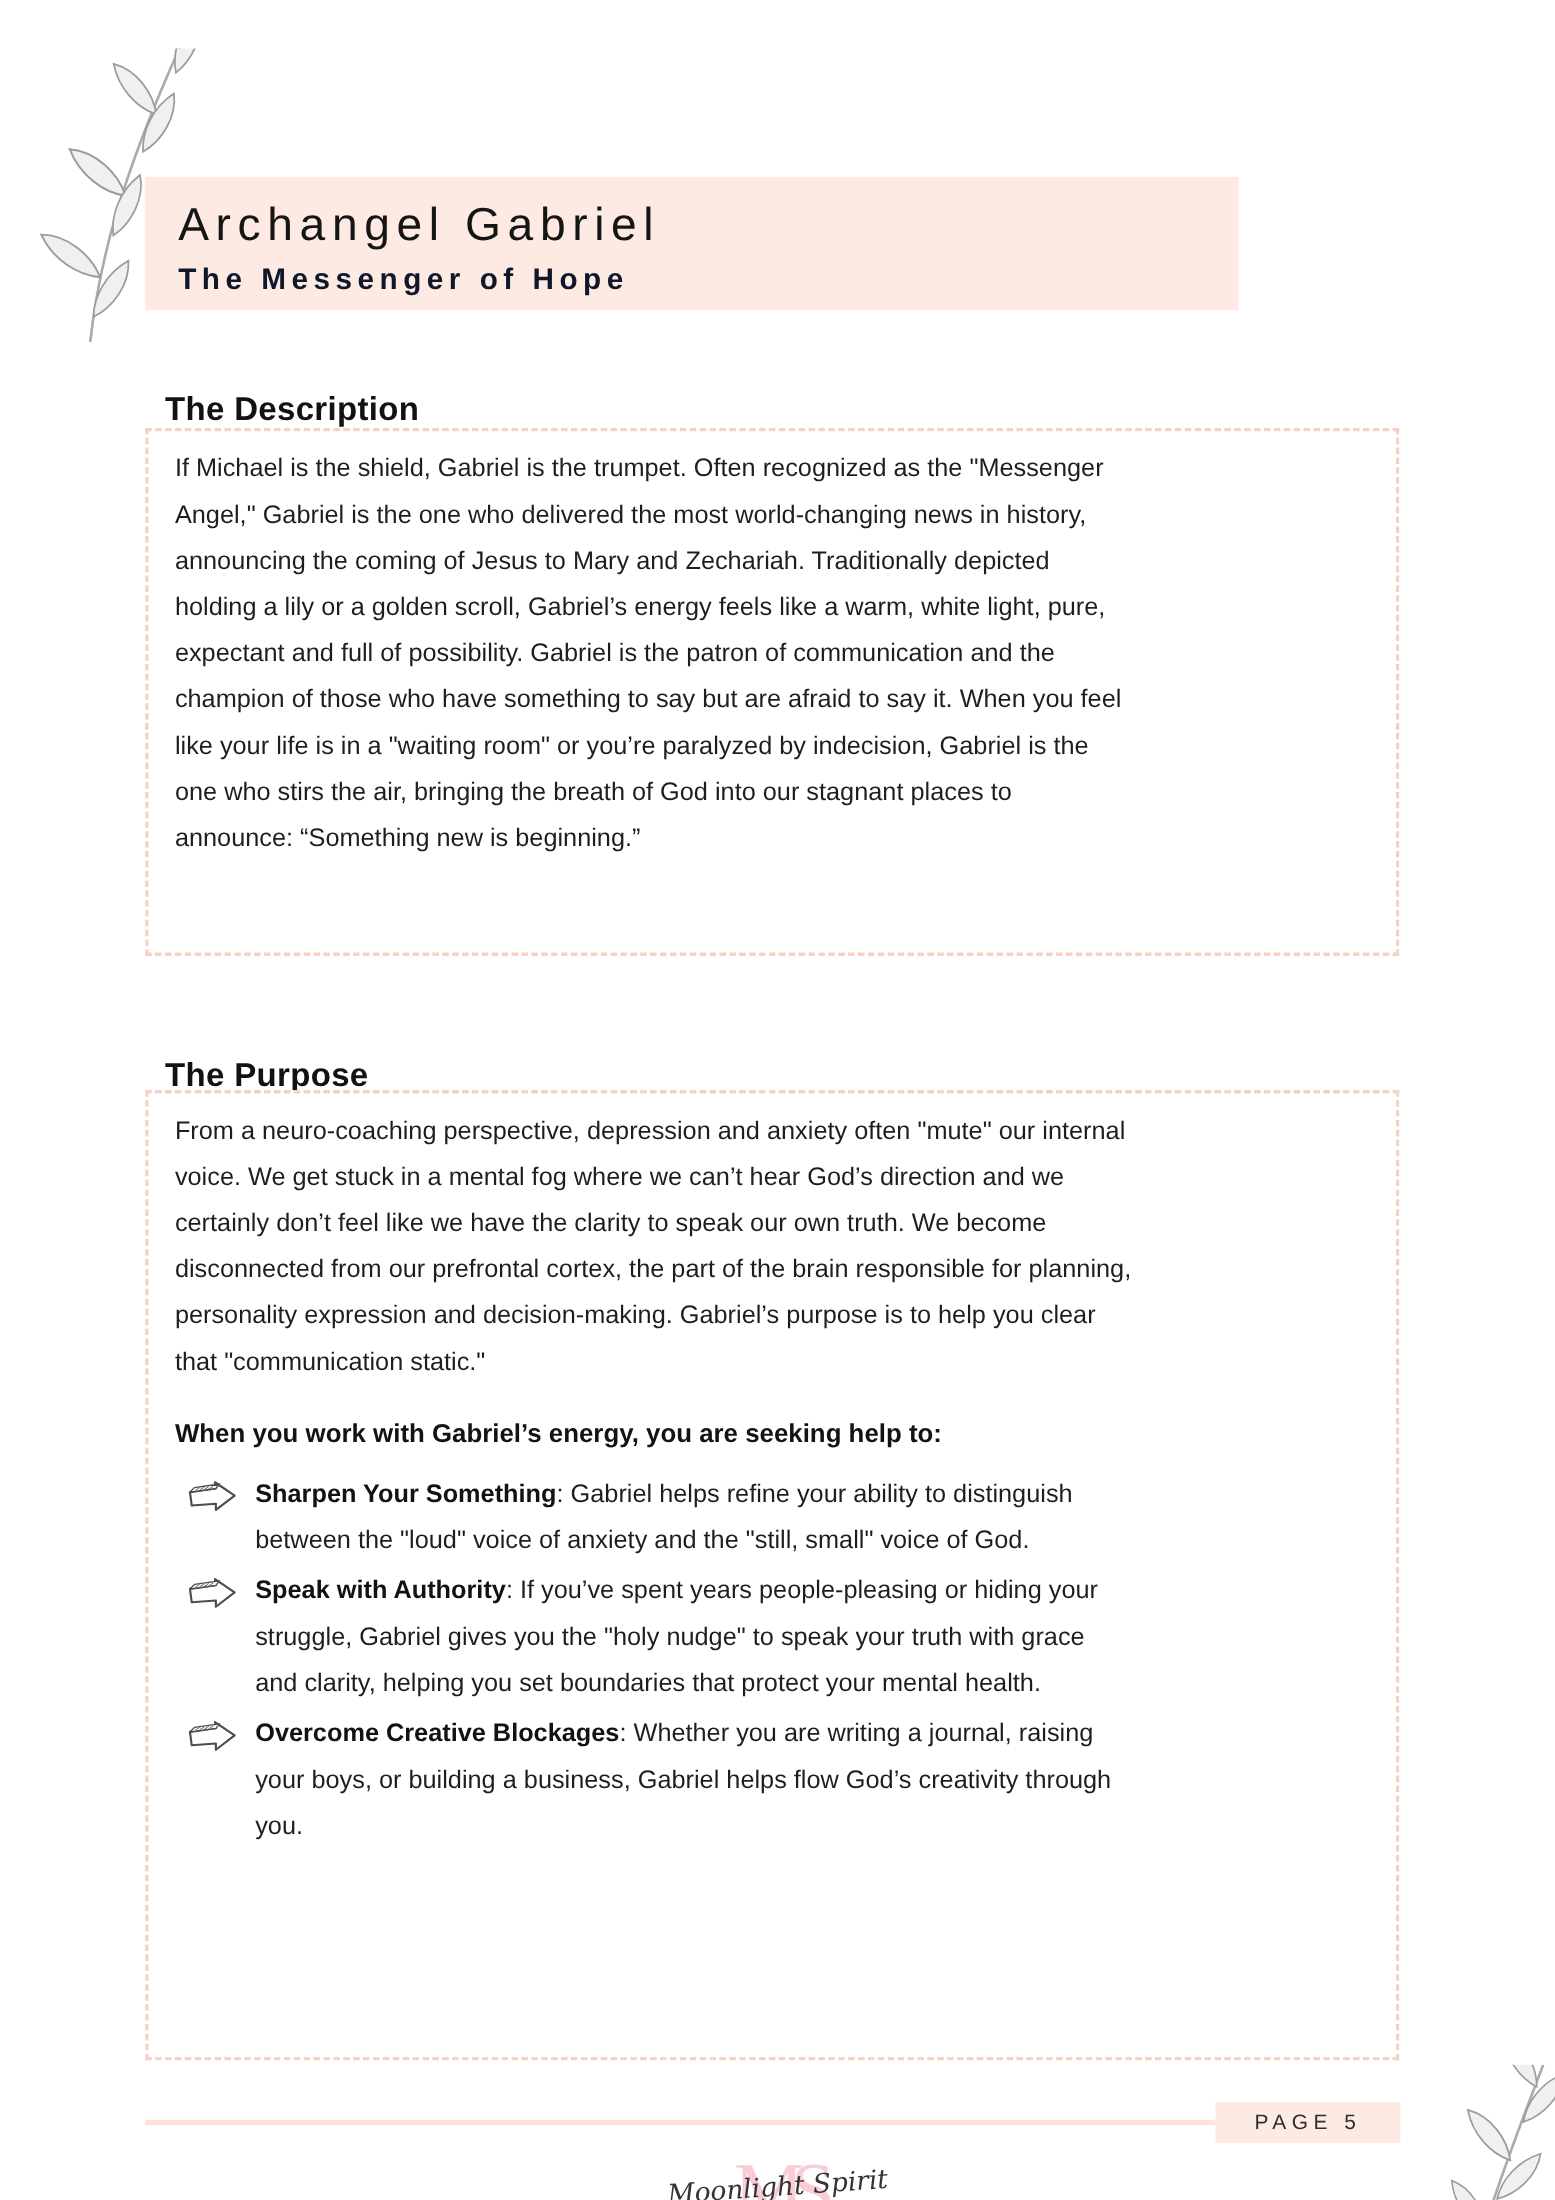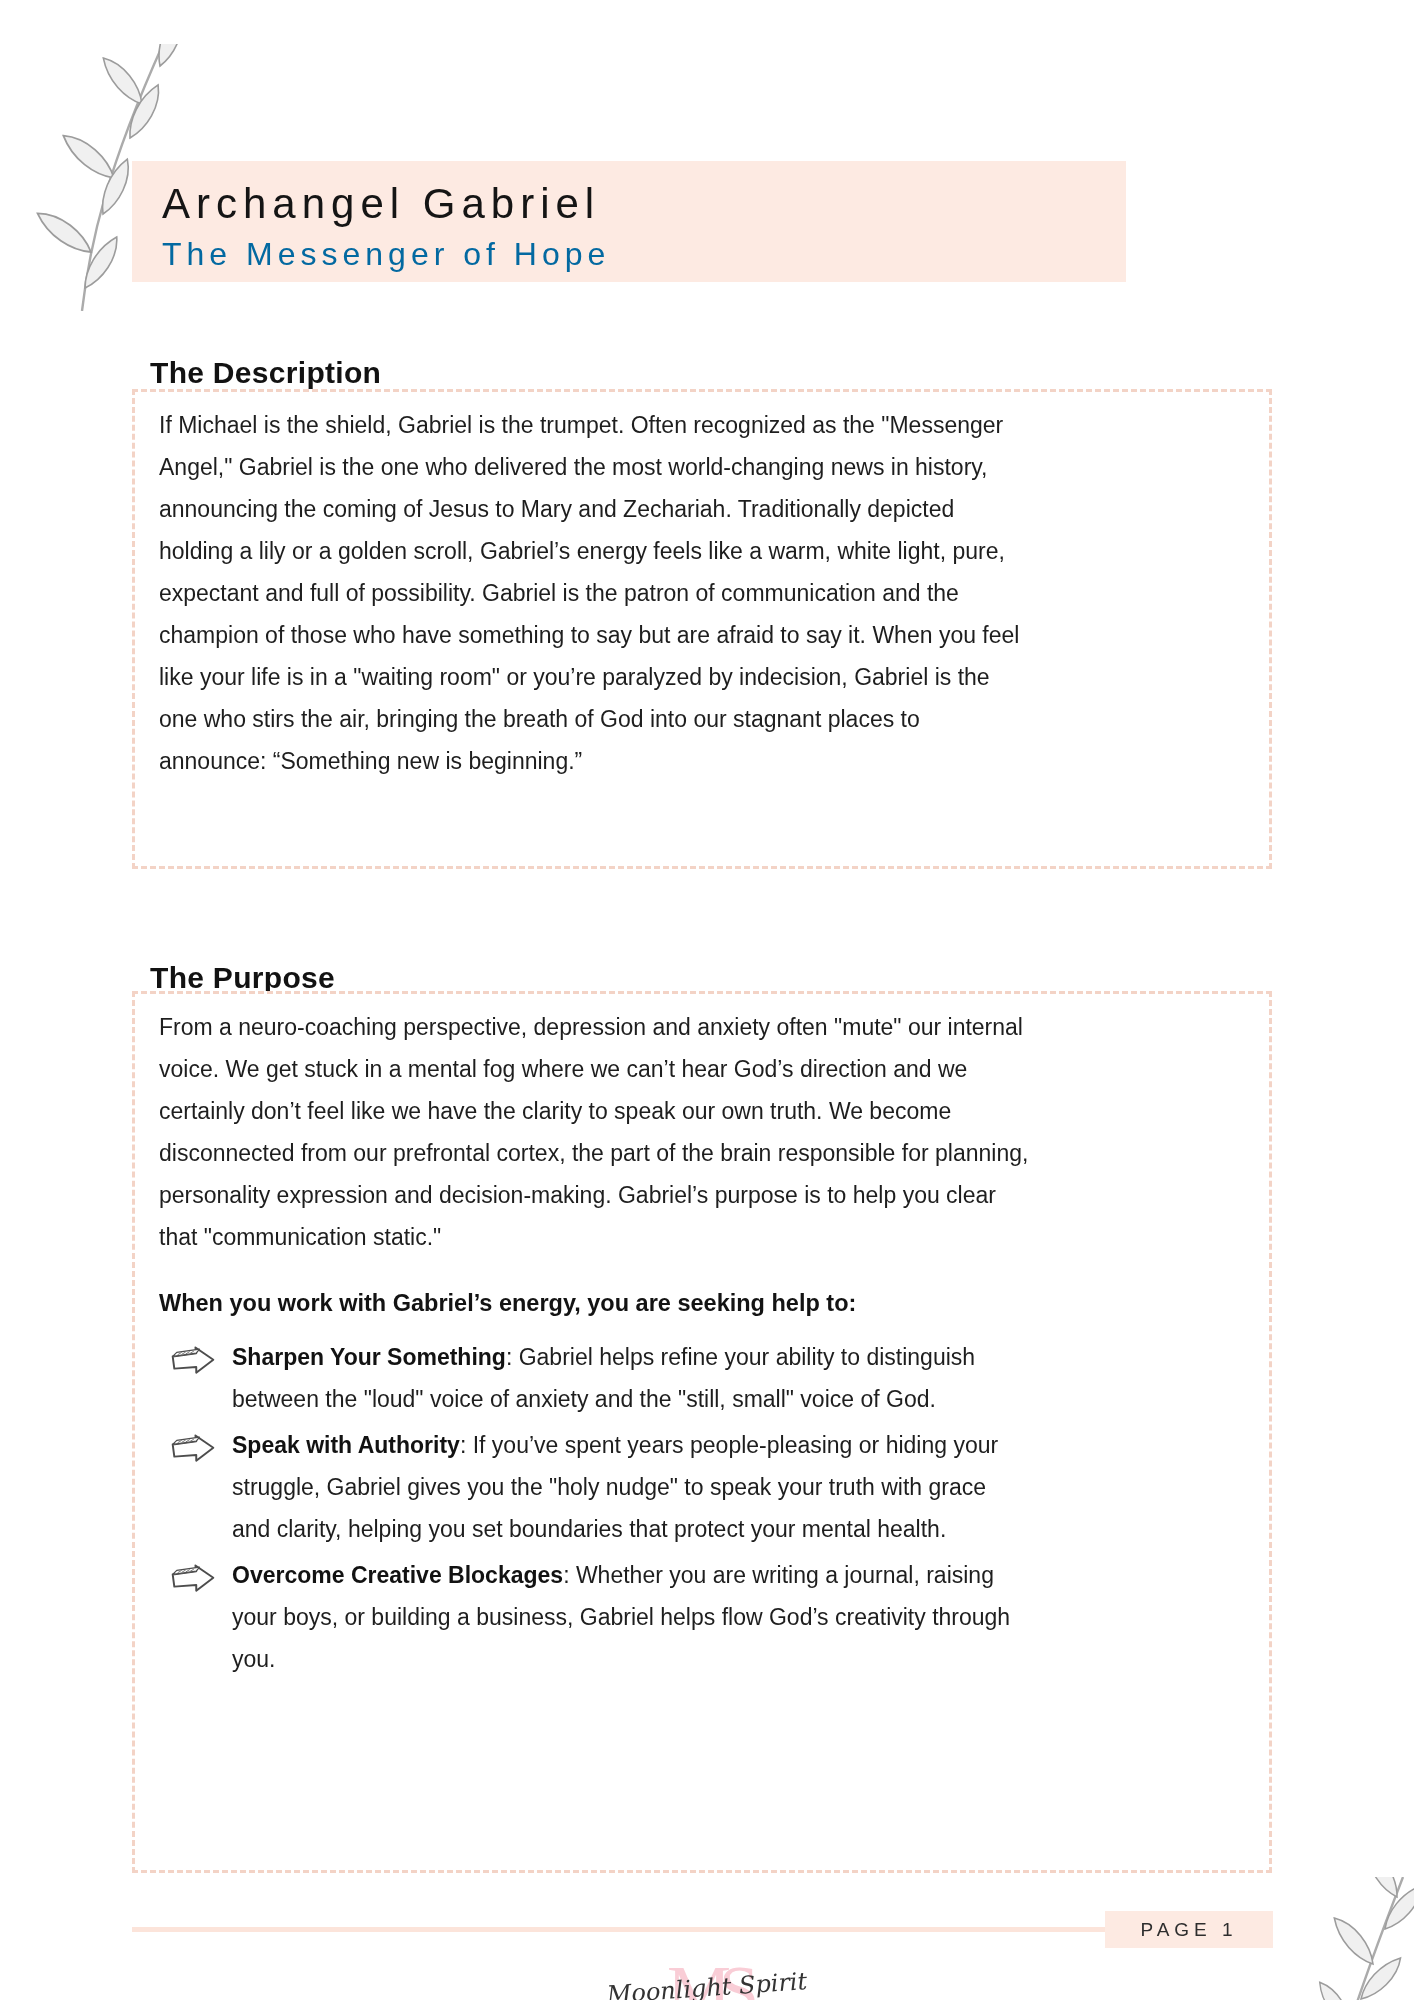--- a/index.html
+++ b/index.html
@@ -10,21 +10,21 @@
   
   .leaf-topleft{position:absolute;left:-10px;top:-8px;width:205px;height:275px;}
   .leaf-bottomright{position:absolute;left:1283px;top:1833px;width:140px;height:175px;}
 
   
   .band{
     position:absolute;left:132px;top:117px;width:994px;height:121px;background:#fdeae2;
     box-sizing:border-box;padding:10px 0 0 30px;display:flex;flex-direction:column;justify-content:center;
   }
   .band-title{font-size:42px;letter-spacing:6px;color:#151515;line-height:54px;font-weight:400;}
-  .band-subtitle{font-size:32px;letter-spacing:5px;color:#0369a1;line-height:46px;font-weight:400;}
+  .band-subtitle{font-size:27px;letter-spacing:5px;color:#0f172a;line-height:46px;font-weight:700;}
 
   .section-heading{
     position:absolute;left:150px;font-size:30px;font-weight:700;color:#121212;letter-spacing:0.3px;
   }
   #desc-heading{top:287px;}
   #purpose-heading{top:892px;}
 
   .dashed-box{
     position:absolute;left:132px;width:1140px;box-sizing:border-box;
     border:3px dashed #f3d3c6;background:#ffffff;padding:12px 24px 14px 24px;
@@ -119,21 +119,21 @@
         <path d="M7,17 L36,13 L35,6 L57,21 L36,37 L36,30 L9,32 Z" fill="#ffffff" stroke="#4d4d4d" stroke-width="2.4" stroke-linejoin="round"></path>
         <path d="M7,17 L36,13 L40,8 L12,12 Z" fill="#ffffff" stroke="#4d4d4d" stroke-width="1.5" stroke-linejoin="round"></path>
         <path d="M13,15 l5,-3 M18,14.5 l5,-3 M23,14 l5,-3 M28,13.5 l5,-3" stroke="#6a6a6a" stroke-width="1.1" fill="none"></path>
       </svg>
       <div class="bullet-text"><span class="bullet-title">Overcome Creative Blockages</span><span>: Whether you are writing a journal, raising your boys, or building a business, Gabriel helps flow God’s creativity through you.</span></div>
     </div>
   </section>
 
   <div class="footer-line"></div>
   <div class="page-badge">
-    <span>PAGE 1</span>
+    <span>PAGE 5</span>
   </div>
 
   <div class="logo">
     <span class="logo-monogram">MS</span>
     <span class="logo-script">Moonlight Spirit</span>
   </div>
 
   <svg class="leaf-bottomright" viewBox="0 0 140 175" aria-hidden="true">
     <path d="M58,175 C74,122 96,62 120,0" fill="none" stroke="#ababab" stroke-width="2.4"></path>
     <g fill="#f0f0f0" stroke="#9c9c9c" stroke-width="1.6">

